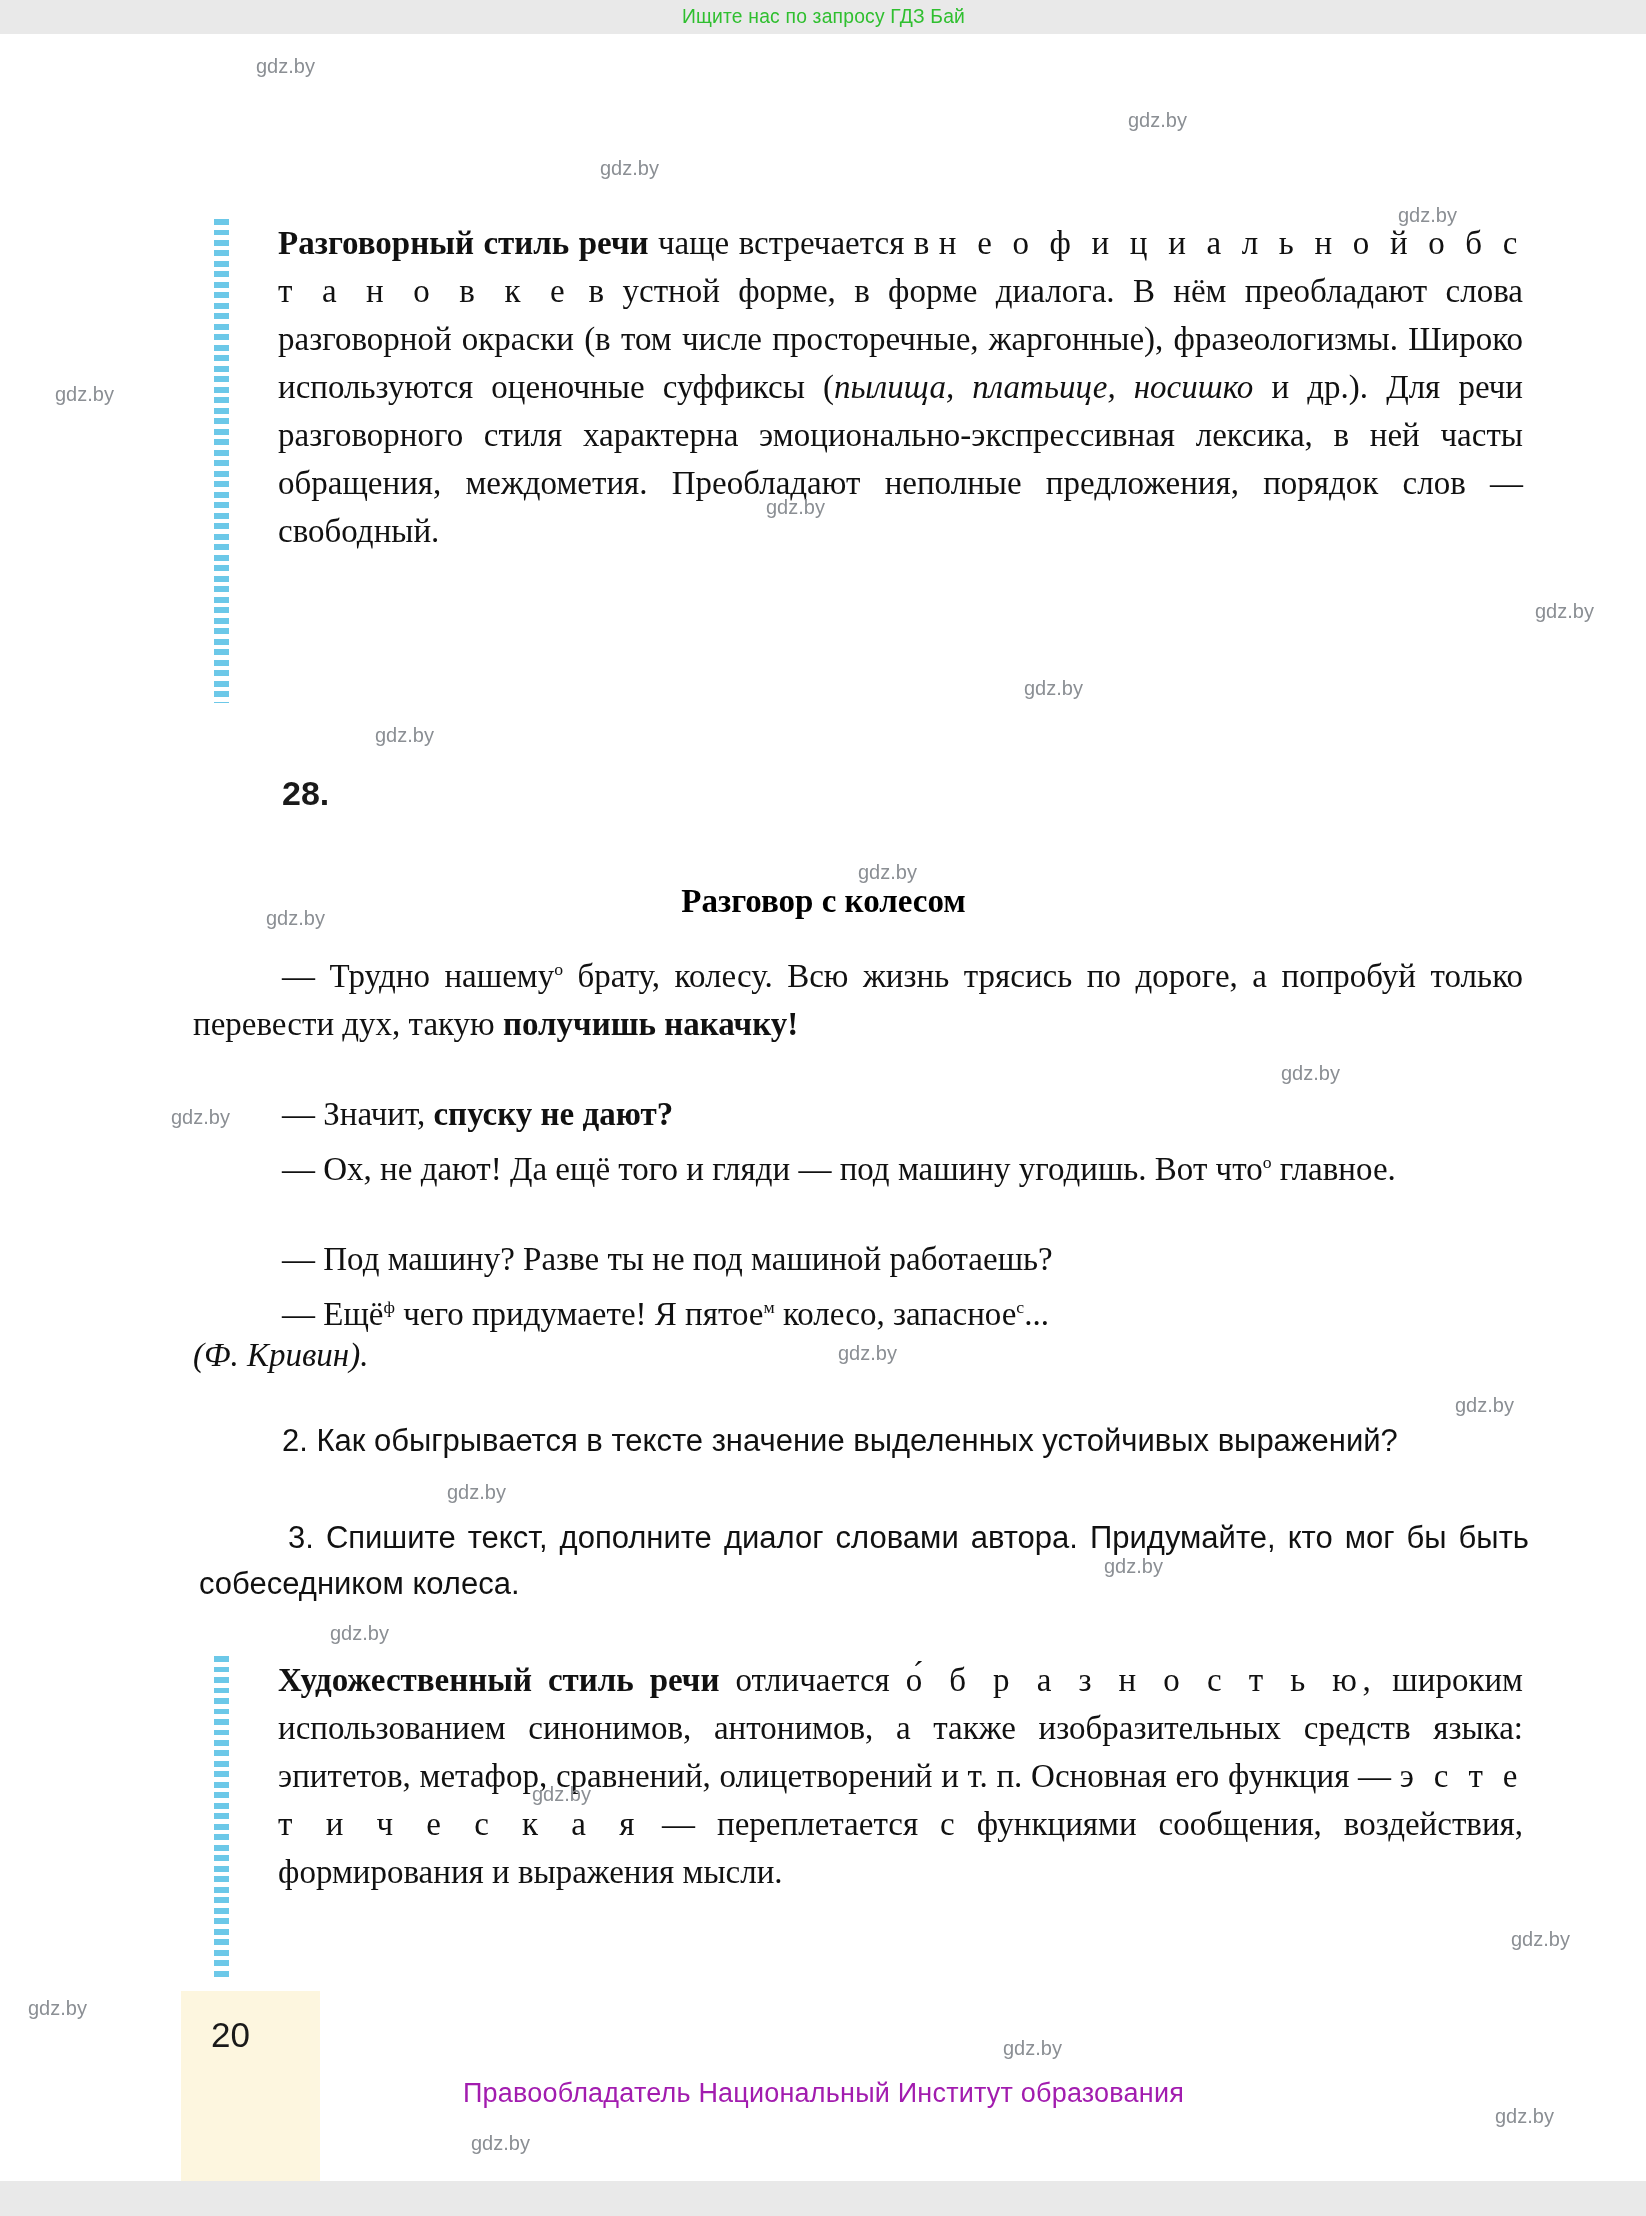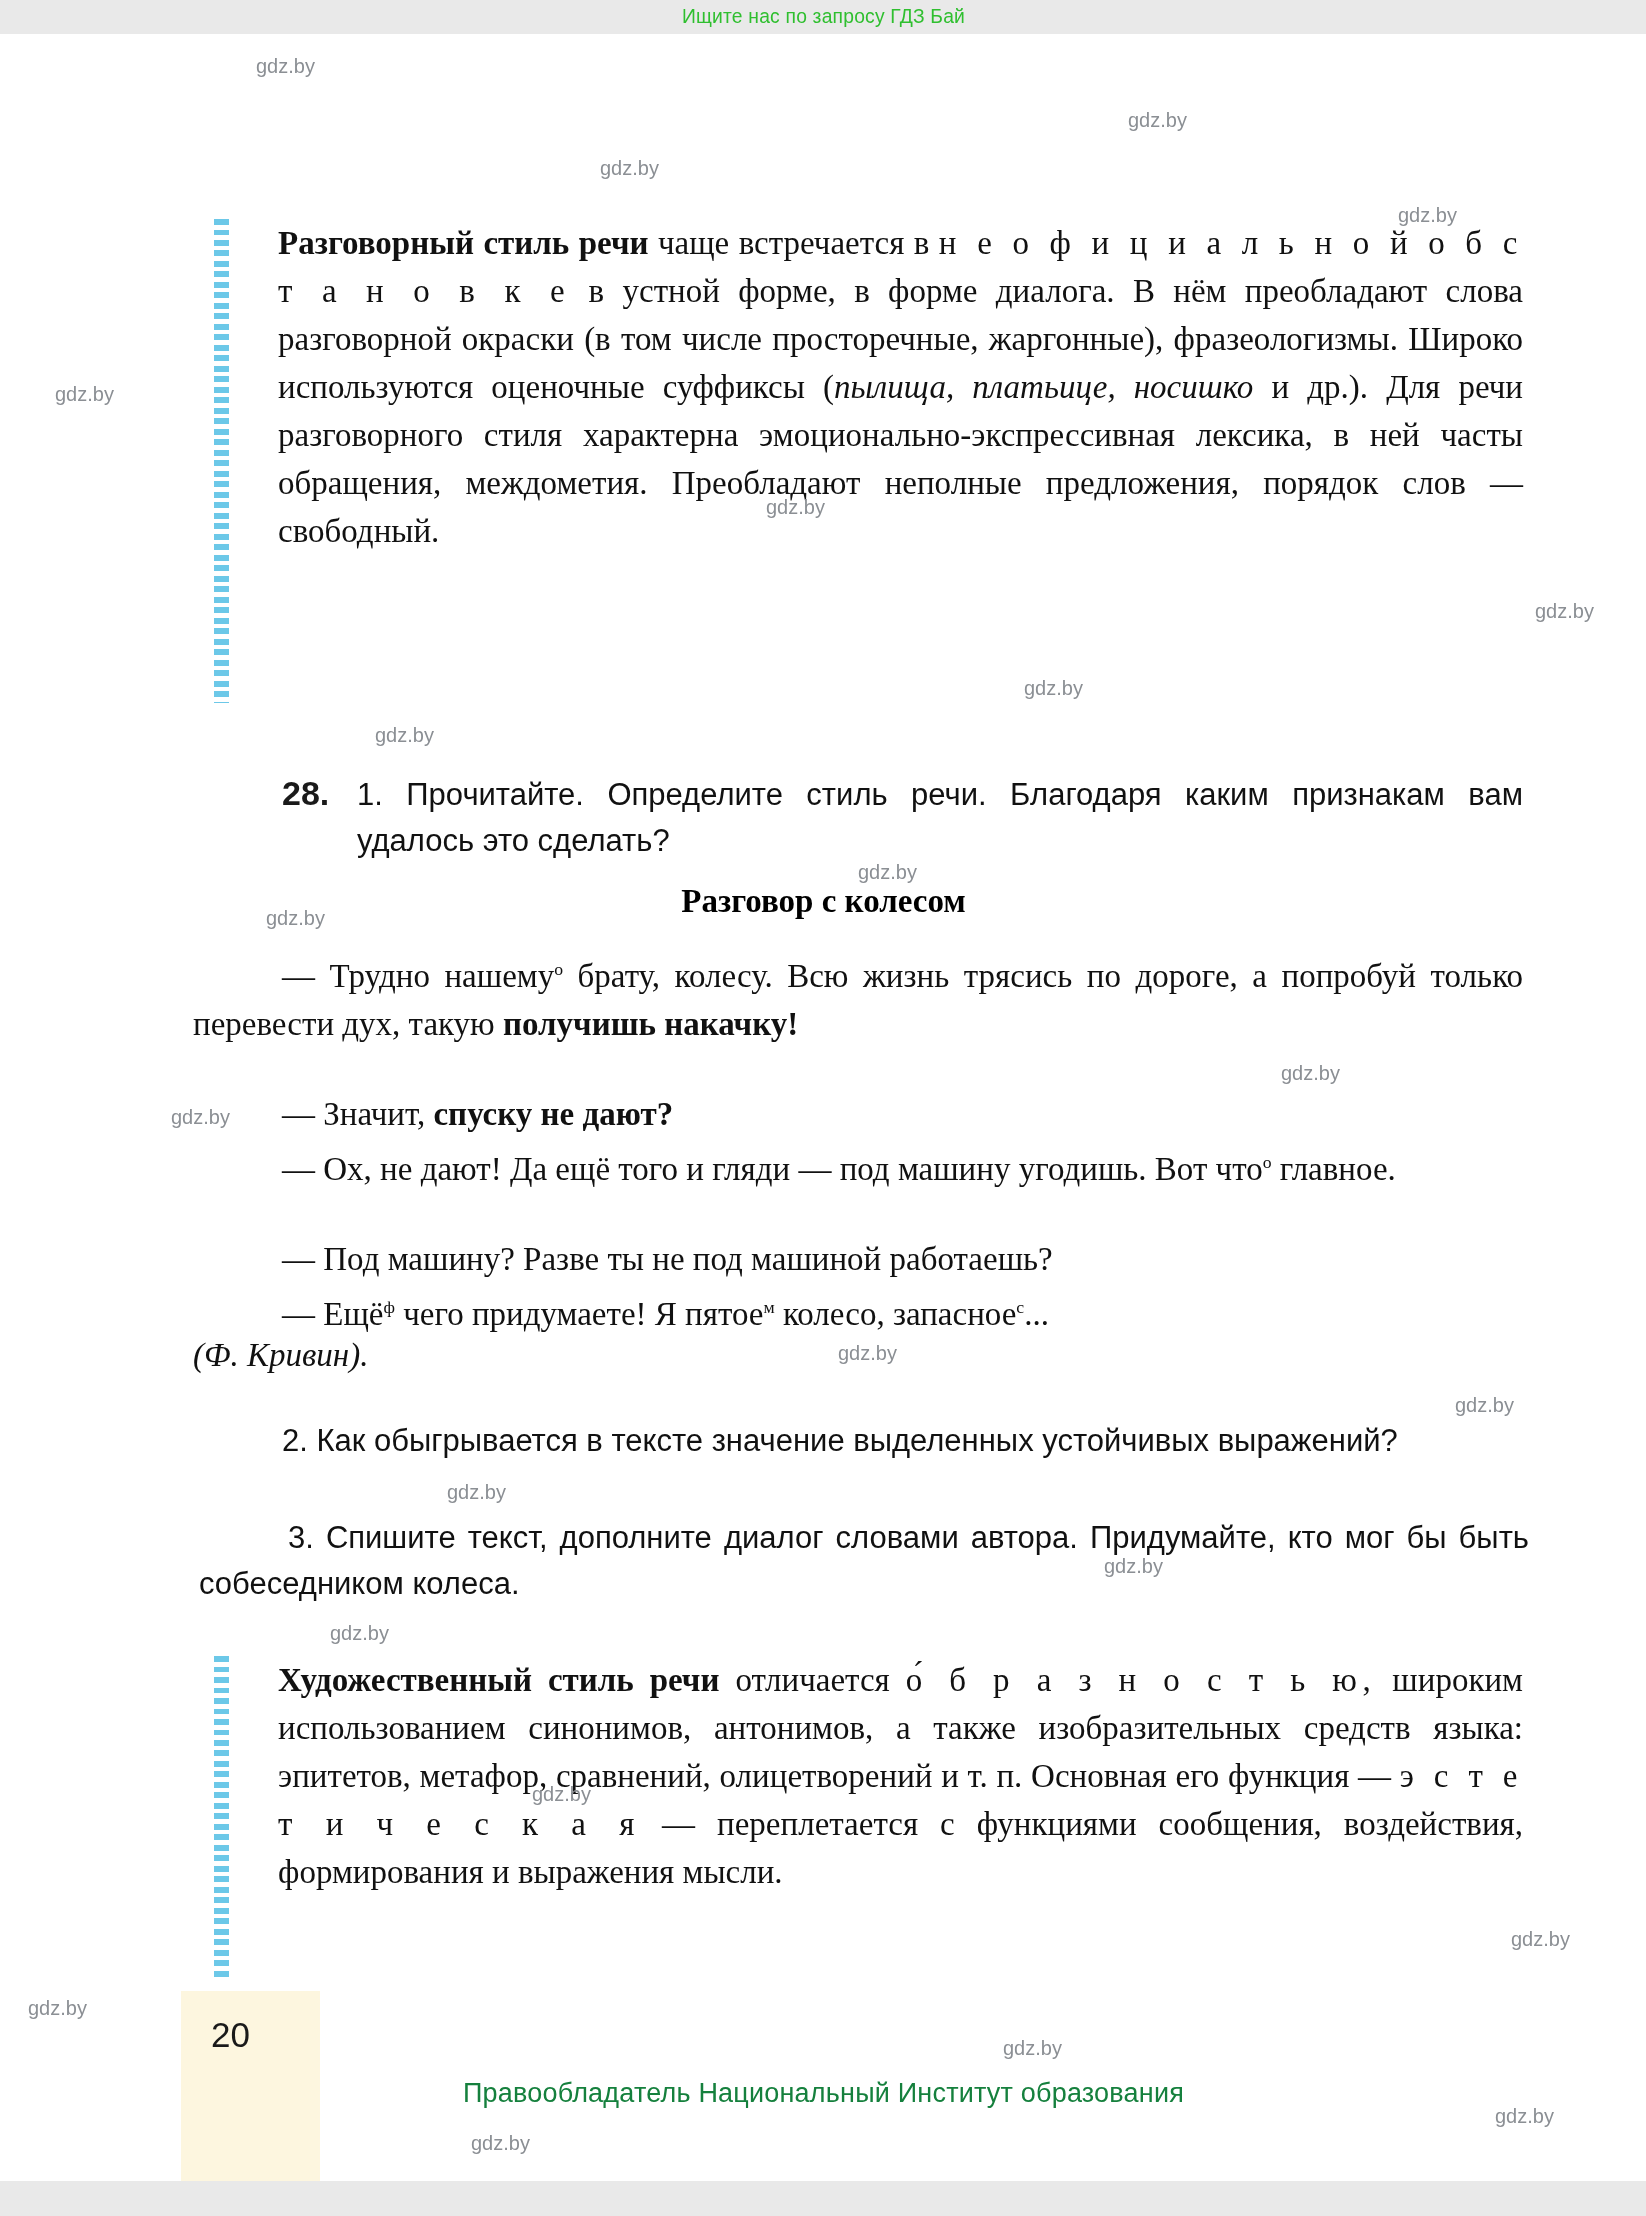--- a/index.html
+++ b/index.html
@@ -143,21 +143,21 @@
   }
 
   .copyright {
     position: absolute;
     left: 0;
     top: 2078px;
     width: 1647px;
     text-align: center;
     font-family: "Liberation Sans", sans-serif;
     font-size: 27px;
-    color: #15803d;
+    color: #a21caf;
     letter-spacing: 0.2px;
   }
 
   .title-center {
     position: absolute;
     width: 1647px;
     text-align: center;
     font-family: "Liberation Serif", serif;
     font-size: 33px;
     font-weight: bold;
@@ -181,21 +181,20 @@
   <div class="content">
 
     <div class="rulebar" style="left:214px; top:219px; height:484px;"></div>
 
     <div class="para" style="left:278px; top:219px; width:1245px;">
       <b>Разговорный стиль речи</b><span> чаще встречается в </span><span class="spaced">н е о ф и ц и а л ь н о й   о б с т а н о в к е</span><span> в устной форме, в форме диалога. В нём преобладают слова разговорной окраски (в том числе просторечные, жаргонные), фразеологизмы. Широко используются оценочные суффиксы (</span><i>пылища, платьице, носишко</i><span> и др.). Для речи разговорного стиля характерна эмоционально-экспрессивная лексика, в ней часты обращения, междометия. Преобладают неполные предложения, порядок слов — свободный.</span>
     </div>
 
     <div class="num" style="left:282px; top:774px;">28.</div>
 
-    <div class="para sans" style="left:357px; top:772px; width:1166px; text-indent:0;">1. Прочитайте. Определите стиль речи. Благодаря каким признакам вам удалось это сделать?</div>
 
     <div class="title-center" style="top:883px;">Разговор с колесом</div>
 
     <div class="para" style="left:193px; top:945px; width:1330px; text-indent:89px;">
       <span>— Трудно нашему</span><sup class="sm">о</sup><span> брату, колесу. Всю жизнь трясись по дороге, а попробуй только перевести дух, такую </span><b>получишь накачку!</b>
     </div>
 
     <div class="para" style="left:193px; top:1090px; width:1330px; text-indent:89px;">
       <span>— Значит, </span><b>спуску не дают?</b>
     </div>

